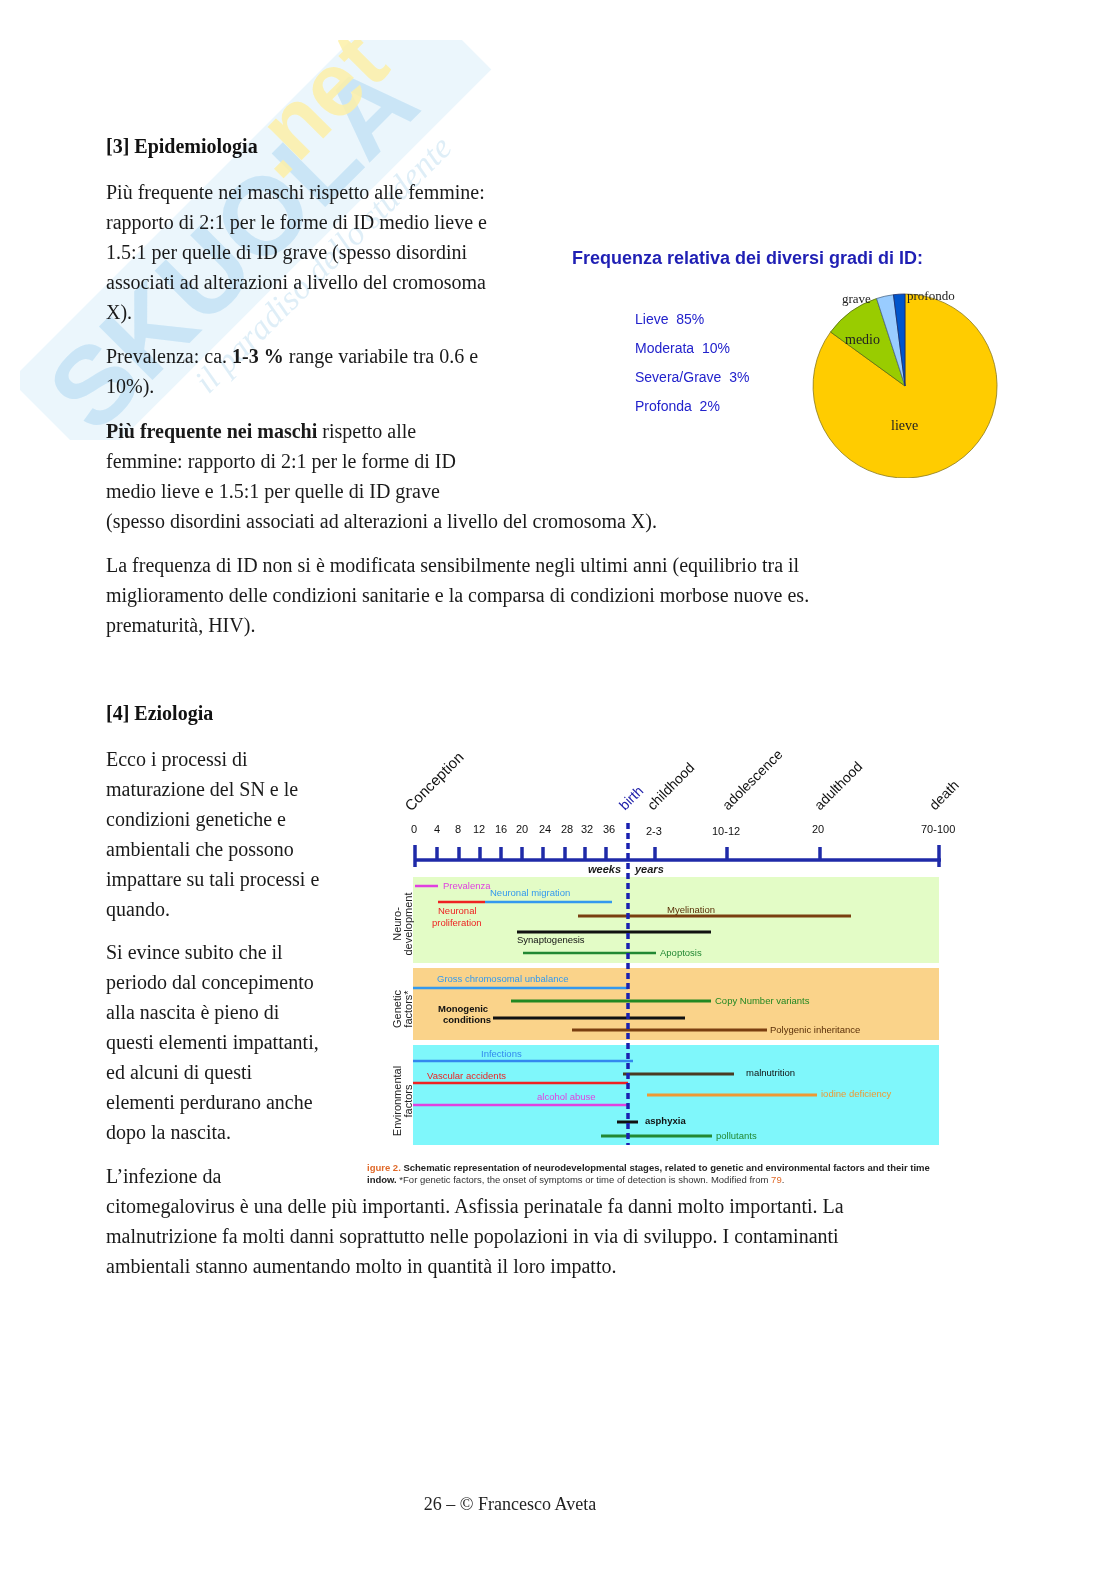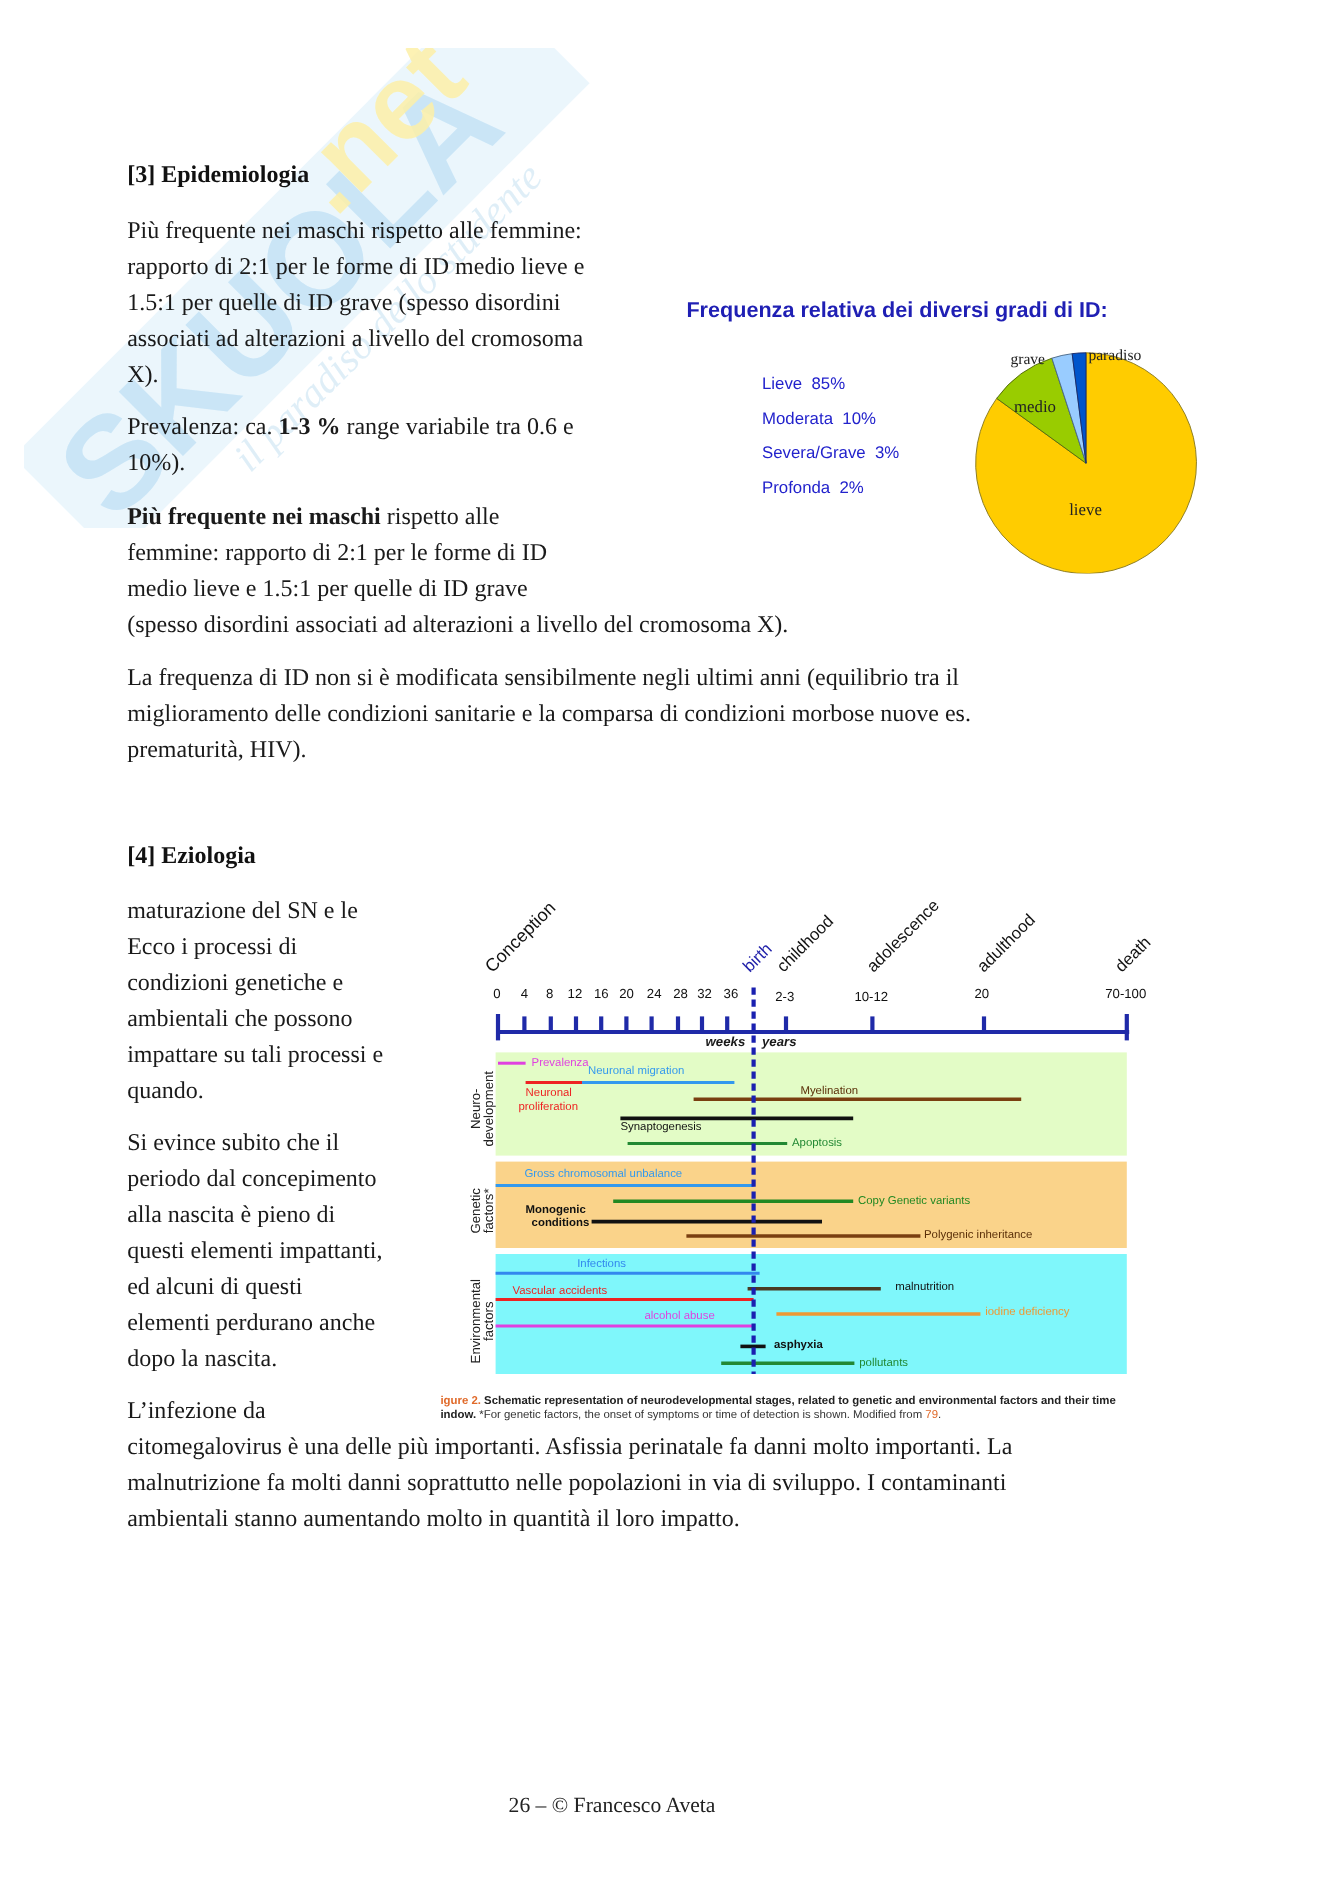--- a/index.html
+++ b/index.html
@@ -87,30 +87,30 @@
 
     <path d="M100,108 L100,16 A92,92 0 1,1 25.57,54.0 Z" fill="#ffcc00" stroke="#8a7a20" stroke-width="0.8"></path>
 
     <path d="M100,108 L25.57,54.0 A92,92 0 0,1 71.57,20.5 Z" fill="#99cc00" stroke="#556b10" stroke-width="0.8"></path>
 
     <path d="M100,108 L71.57,20.5 A92,92 0 0,1 88.47,16.72 Z" fill="#99ccff" stroke="#4a6a8a" stroke-width="0.8"></path>
 
     <path d="M100,108 L88.47,16.72 A92,92 0 0,1 100,16 Z" fill="#0055cc" stroke="#1a2a6a" stroke-width="0.8"></path>
   </svg>
   <div class="abs serif" style="left:277px; top:113px; font-size:13px; color:#222;">grave</div>
-  <div class="abs serif" style="left:342px; top:110px; font-size:13px; color:#222;">paradiso</div>
+  <div class="abs serif" style="left:342px; top:110px; font-size:13px; color:#222;">profondo</div>
   <div class="abs serif" style="left:280px; top:154px; font-size:14px; color:#222;">medio</div>
   <div class="abs serif" style="left:326px; top:240px; font-size:14px; color:#222;">lieve</div>
 </div>
 
 <div class="abs heading" style="left:106px; top:702px;">[4] Eziologia</div>
 
 <div class="abs" style="left:106px; top:744px; width:260px;">
+  <p class="para">Ecco i processi di</p>
   <p class="para">maturazione del SN e le</p>
-  <p class="para">Ecco i processi di</p>
   <p class="para">condizioni genetiche e</p>
   <p class="para">ambientali che possono</p>
   <p class="para">impattare su tali processi e</p>
   <p class="para">quando.</p>
 </div>
 <div class="abs" style="left:106px; top:937px; width:260px;">
   <p class="para">Si evince subito che il</p>
   <p class="para">periodo dal concepimento</p>
   <p class="para">alla nascita è pieno di</p>
   <p class="para">questi elementi impattanti,</p>
@@ -202,21 +202,21 @@
 
   <div class="bar-lbl" style="left:58px; top:135px; color:#e040e0;">Prevalenza</div>
   <div class="bar-lbl" style="left:105px; top:142px; color:#3399ee;">Neuronal migration</div>
   <div class="bar-lbl" style="left:53px; top:160px; color:#ee2222;">Neuronal</div>
   <div class="bar-lbl" style="left:47px; top:172px; color:#ee2222;">proliferation</div>
   <div class="bar-lbl" style="left:282px; top:159px; color:#5a2f08;">Myelination</div>
   <div class="bar-lbl" style="left:132px; top:189px; color:#111;">Synaptogenesis</div>
   <div class="bar-lbl" style="left:275px; top:202px; color:#228833;">Apoptosis</div>
 
   <div class="bar-lbl" style="left:52px; top:228px; color:#3399ee;">Gross chromosomal unbalance</div>
-  <div class="bar-lbl" style="left:330px; top:250px; color:#228822;">Copy Genetic variants</div>
+  <div class="bar-lbl" style="left:330px; top:250px; color:#228822;">Copy Number variants</div>
   <div class="bar-lbl" style="left:53px; top:258px; color:#111; font-weight:bold;">Monogenic</div>
   <div class="bar-lbl" style="left:58px; top:269px; color:#111; font-weight:bold;">conditions</div>
   <div class="bar-lbl" style="left:385px; top:279px; color:#5a2f08;">Polygenic inheritance</div>
 
   <div class="bar-lbl" style="left:96px; top:303px; color:#3388ee;">Infections</div>
   <div class="bar-lbl" style="left:361px; top:322px; color:#111;">malnutrition</div>
   <div class="bar-lbl" style="left:42px; top:325px; color:#ee2222;">Vascular accidents</div>
   <div class="bar-lbl" style="left:436px; top:343px; color:#ee9933;">iodine deficiency</div>
   <div class="bar-lbl" style="left:152px; top:346px; color:#e040e0;">alcohol abuse</div>
   <div class="bar-lbl" style="left:260px; top:370px; color:#111; font-weight:bold;">asphyxia</div>

